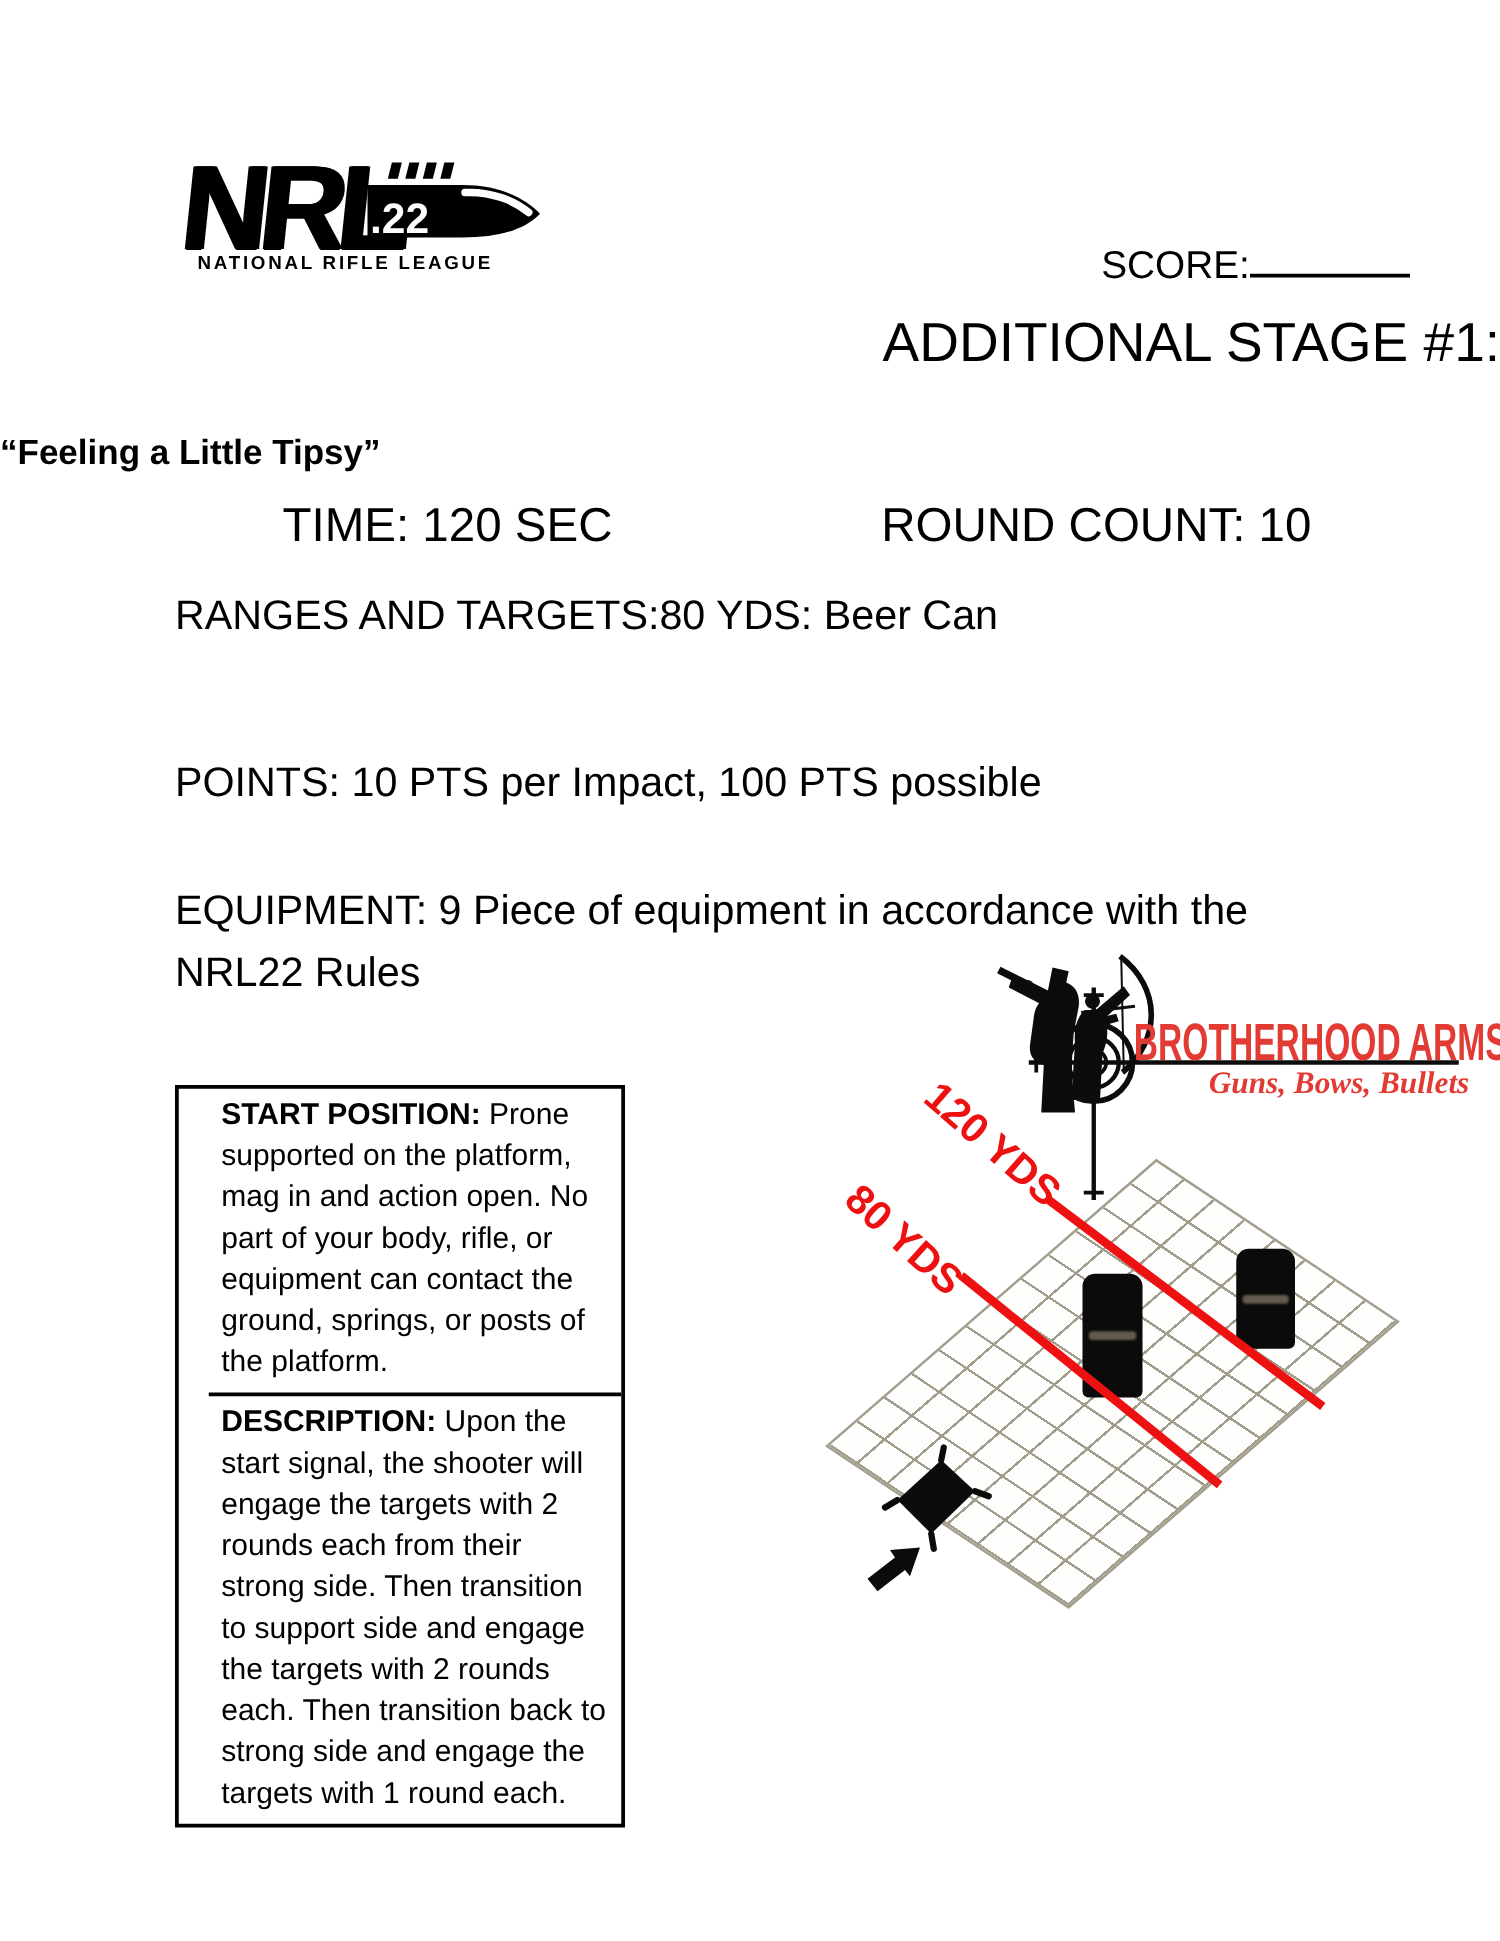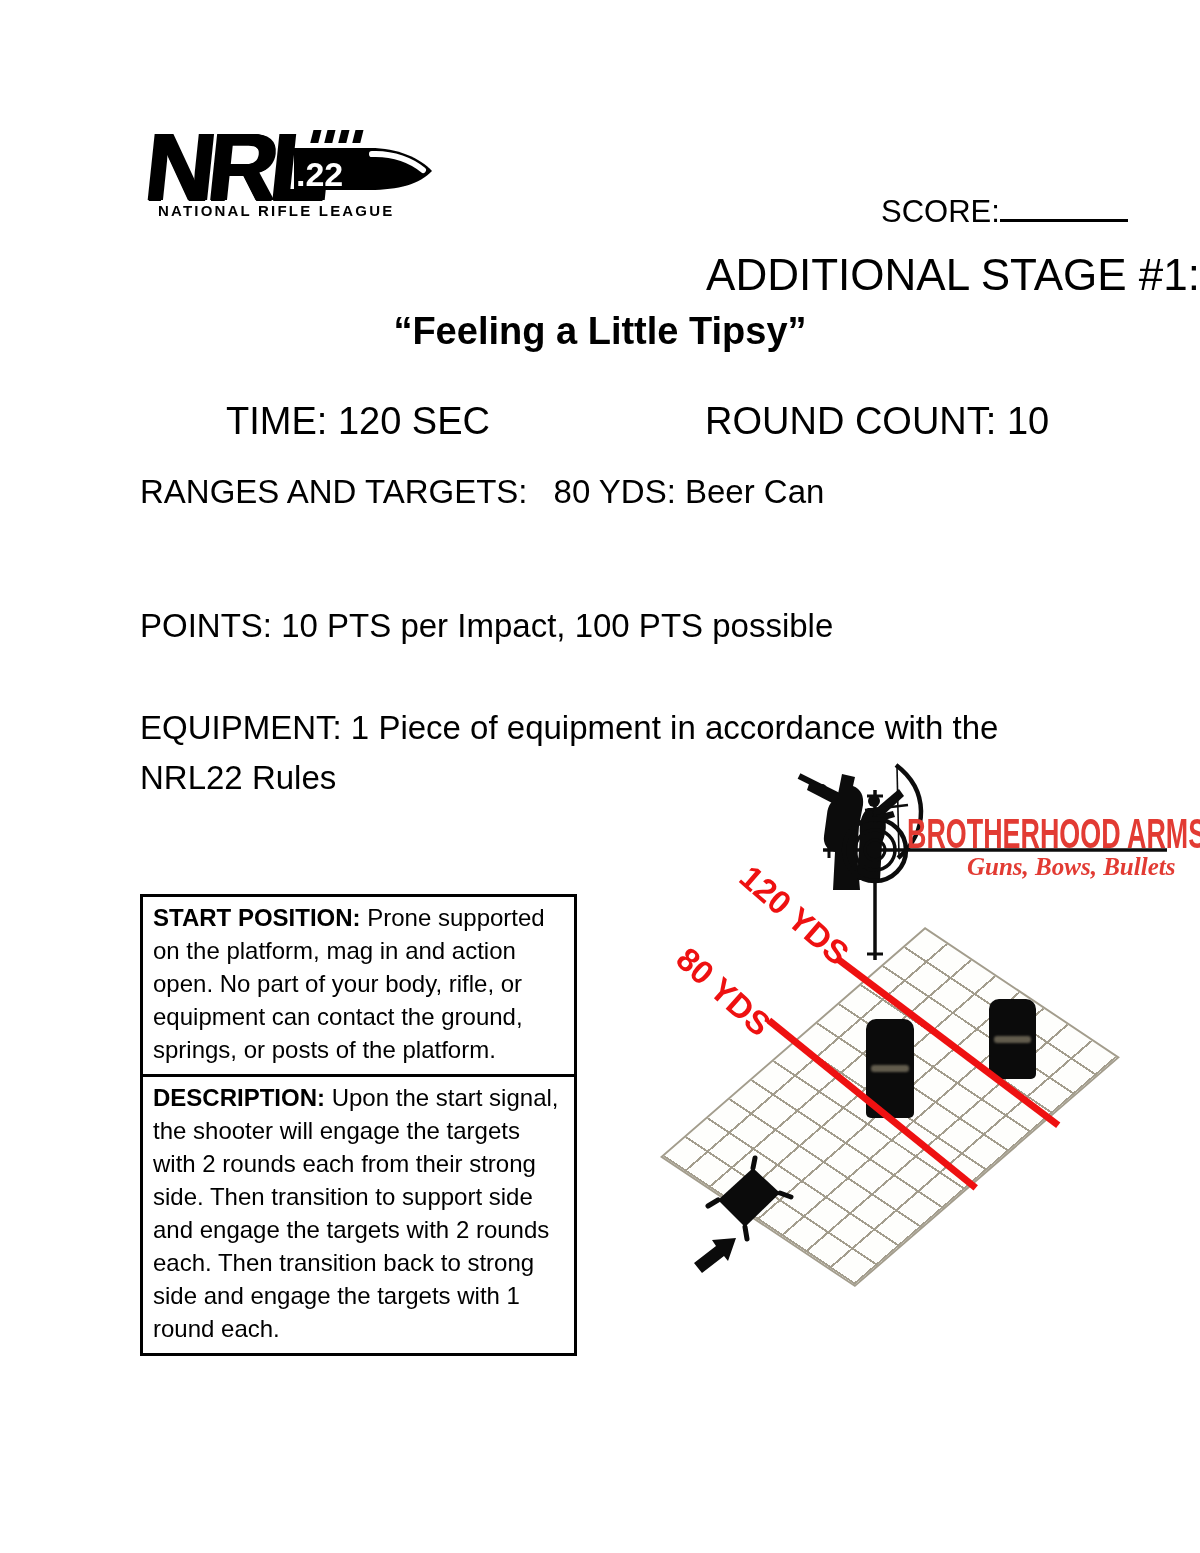--- a/index.html
+++ b/index.html
@@ -23,30 +23,30 @@
   }
   .bullet-svg{position:absolute;left:152px;top:2px;}
   .nrl-tagline{
     position:absolute;left:18px;top:76px;font-size:15px;font-weight:700;letter-spacing:2.2px;white-space:nowrap;
   }
   
   .score{position:absolute;left:845px;top:192px;font-size:31px;white-space:nowrap;margin-left:36px;}
   .score-line{display:inline-block;width:128px;height:30px;border-bottom:3px solid var(--ink);}
   
   .title{position:absolute;left:0;top:250px;width:100%;text-align:right;font-size:44px;font-weight:400;}
-  .subtitle{position:absolute;left:0;top:310px;width:100%;text-align:center;font-size:38px;font-weight:700;}
+  .subtitle{position:absolute;left:0;top:346px;width:100%;text-align:left;font-size:28px;font-weight:700;}
   .time-label{position:absolute;left:210px;top:400px;font-size:38px;margin-left:16px;}
   .round-label{position:absolute;left:705px;top:400px;font-size:38px;}
   
   .ranges{position:absolute;left:140px;top:468px;font-size:33px;line-height:48px;display:flex;}
-  .ranges-list{margin-left:26px;}
+  .ranges-list{}
   .points-line{position:absolute;left:140px;top:607px;font-size:33px;}
   .equipment-line{position:absolute;left:140px;top:703px;width:860px;font-size:33px;line-height:50px;}
   
-  .info-box{position:absolute;left:140px;top:894px;width:437px;border:3px solid var(--ink);}
+  .info-box{position:absolute;left:140px;top:868px;width:360px;border:3px solid var(--ink);padding-left:24px;}
   .info-cell{padding:4px 10px 8px 10px;font-size:24px;line-height:33px;}
   .info-cell.first{border-bottom:3px solid var(--ink);}
   .info-label{font-weight:700;}
   
   .sponsor{position:absolute;left:795px;top:760px;width:395px;height:215px;}
   .sponsor-svg{position:absolute;left:0;top:0;}
   .sponsor-name{
     position:absolute;left:112px;top:50px;font-size:42px;font-weight:800;color:var(--sponsor-red);
     transform:scaleX(0.64);transform-origin:left top;white-space:nowrap;letter-spacing:0px;
   }
@@ -116,21 +116,21 @@
   <div class="round-label">ROUND COUNT: 10</div>
 
   <div class="ranges">
     <span>RANGES AND TARGETS:</span>
     <div class="ranges-list">
       <div>80 YDS: Beer Can</div>
     </div>
   </div>
 
   <div class="points-line">POINTS: 10 PTS per Impact, 100 PTS possible</div>
-  <div class="equipment-line">EQUIPMENT: 1 Piece of equipment in accordance with the NRL22 Rules</div>
+  <div class="equipment-line">EQUIPMENT: 9 Piece of equipment in accordance with the NRL22 Rules</div>
 
   <div class="sponsor">
     <svg class="sponsor-svg" width="395" height="215" viewBox="0 0 395 215">
 
       <g fill="#0c0c0c">
         <path d="M4,16 L56,42" stroke="#0c0c0c" stroke-width="6" fill="none"></path>
         <circle cx="27" cy="29" r="5"></circle>
         <path d="M47,14 l13,3 l-2,9 c8,3 11,10 10,19 l-4,21 c-1,14 -2,26 -1,40 l2,24 h-27 l2,-38 c-8,-2 -12,-8 -11,-16 l3,-22 c1,-9 5,-14 10,-15 z"></path>
         <path d="M45,34 L15,21 l-3,9 l29,15 z"></path>
       </g>

